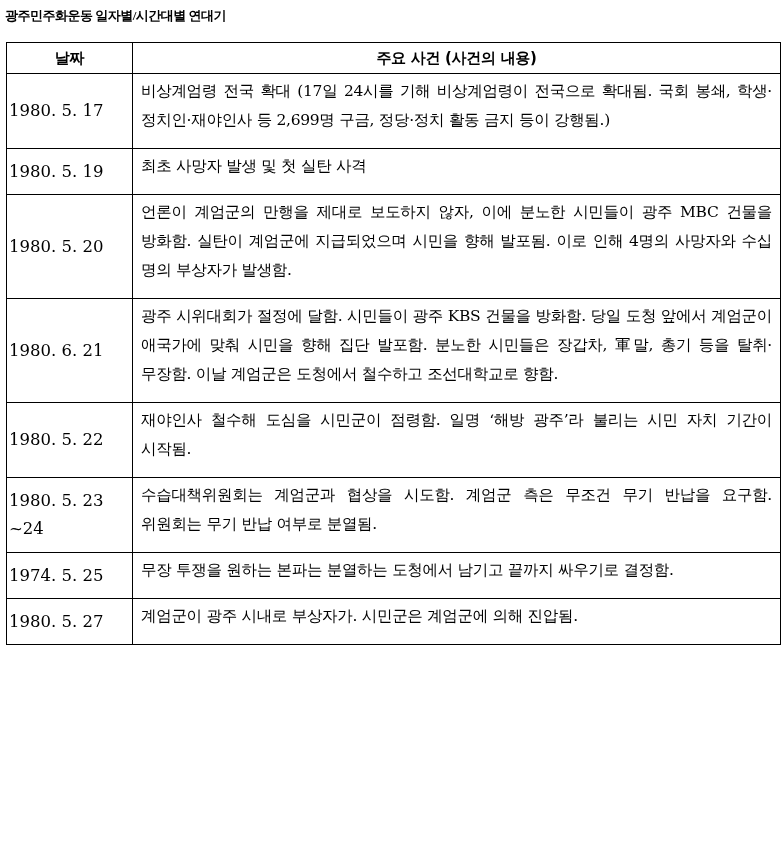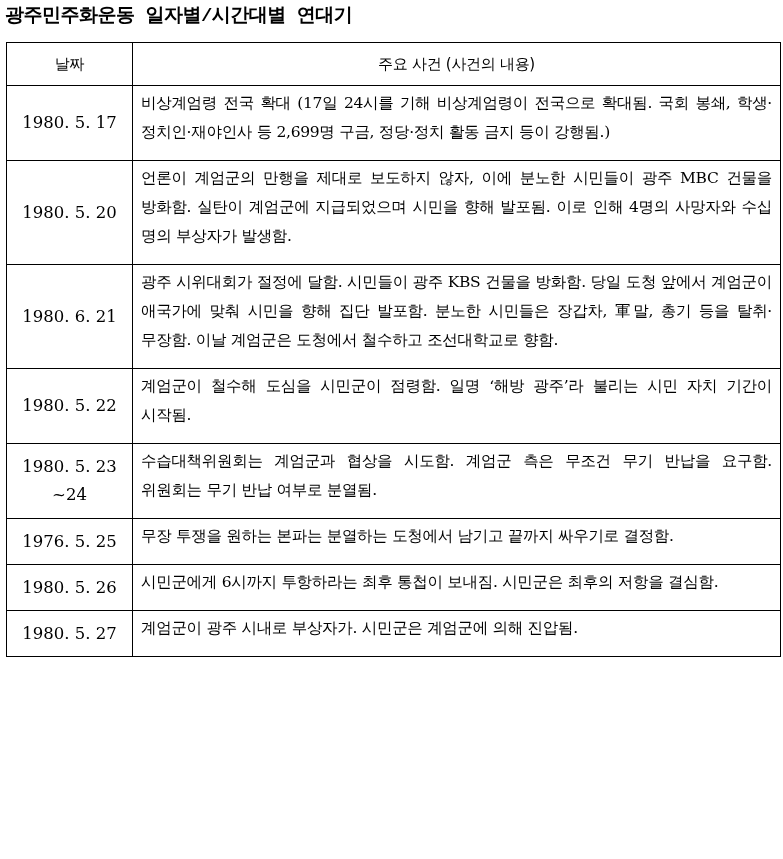--- a/index.html
+++ b/index.html
@@ -1,33 +1,33 @@
 <!DOCTYPE html>
 <html><head>
   <meta charset="utf-8">
   <style>
     html, body { margin: 0; padding: 0; background: #ffffff; }
     body { width: 783px; height: 859px; overflow: hidden; color: #000; }
     .title {
       position: absolute; left: 5px; top: 4px;
-      font-family: Liberation Mono, monospace; font-weight: bold;
-      font-size: 19px; letter-spacing: -0.5px; line-height: 24px;
+      font-family: Liberation Serif, serif; font-weight: bold;
+      font-size: 13px; letter-spacing: -0.5px; line-height: 24px;
     }
     table {
       position: absolute; left: 6px; top: 42px;
       width: 775px; border-collapse: collapse; table-layout: fixed;
     }
     th, td { border: 1.5px solid #000; }
     th {
-      height: 30px; font-family: "DejaVu Sans", sans-serif; font-weight: normal;
-      font-size: 15px; text-align: center; padding: 6px; letter-spacing: -0.3px; margin-top: 40px;
+      height: 30px; font-family: "DejaVu Sans", sans-serif; font-weight: bold;
+      font-size: 15px; text-align: center; padding: 0; letter-spacing: -0.3px; margin-top: 40px;
     }
     col.c-date { width: 126px; }
     td.date {
-      text-align: center; vertical-align: middle;
+      vertical-align: middle;
       font-family: "DejaVu Serif", serif; font-size: 16.5px; line-height: 28px;
       padding: 0 2px;
     }
     td.event {
       text-align: justify; text-align-last: left; vertical-align: top;
       font-family: "DejaVu Serif", serif; font-size: 15.5px; line-height: 29px;
       padding: 3px 8px 13px 8px; letter-spacing: -0.3px; word-break: keep-all;
     }
   </style>
 </head>
@@ -45,44 +45,44 @@
       <th>날짜</th>
       <th>주요 사건 (사건의 내용)</th>
     </tr>
   </thead>
   <tbody>
     <tr>
       <td class="date">1980. 5. 17</td>
       <td class="event">비상계엄령 전국 확대 (17일 24시를 기해 비상계엄령이 전국으로 확대됨. 국회 봉쇄, 학생·정치인·재야인사 등 2,699명 구금, 정당·정치 활동 금지 등이 강행됨.)</td>
     </tr>
     <tr>
+      <td class="date">1980. 5. 19</td>
+      <td class="event">최초 사망자 발생 및 첫 실탄 사격</td>
+    </tr>
+    <tr>
       <td class="date">1980. 5. 20</td>
       <td class="event">언론이 계엄군의 만행을 제대로 보도하지 않자, 이에 분노한 시민들이 광주 MBC 건물을 방화함. 실탄이 계엄군에 지급되었으며 시민을 향해 발포됨. 이로 인해 4명의 사망자와 수십 명의 부상자가 발생함.</td>
     </tr>
     <tr>
       <td class="date">1980. 6. 21</td>
       <td class="event">광주 시위대회가 절정에 달함. 시민들이 광주 KBS 건물을 방화함. 당일 도청 앞에서 계엄군이 애국가에 맞춰 시민을 향해 집단 발포함. 분노한 시민들은 장갑차, 軍말, 총기 등을 탈취·무장함. 이날 계엄군은 도청에서 철수하고 조선대학교로 향함.</td>
     </tr>
     <tr>
       <td class="date">1980. 5. 22</td>
-      <td class="event">계엄군이 철수해 도심을 시민군이 점령함. 일명 ‘해방 광주’라 불리는 시민 자치 기간이 시작됨.</td>
+      <td class="event">재야인사 철수해 도심을 시민군이 점령함. 일명 ‘해방 광주’라 불리는 시민 자치 기간이 시작됨.</td>
     </tr>
     <tr>
       <td class="date">
         <div>1980. 5. 23</div>
         <div>~24</div>
       </td>
       <td class="event">수습대책위원회는 계엄군과 협상을 시도함. 계엄군 측은 무조건 무기 반납을 요구함. 위원회는 무기 반납 여부로 분열됨.</td>
     </tr>
     <tr>
-      <td class="date">1976. 5. 25</td>
+      <td class="date">1974. 5. 25</td>
       <td class="event">무장 투쟁을 원하는 본파는 분열하는 도청에서 남기고 끝까지 싸우기로 결정함.</td>
-    </tr>
-    <tr>
-      <td class="date">1980. 5. 26</td>
-      <td class="event">시민군에게 6시까지 투항하라는 최후 통첩이 보내짐. 시민군은 최후의 저항을 결심함.</td>
     </tr>
     <tr>
       <td class="date">1980. 5. 27</td>
       <td class="event">계엄군이 광주 시내로 부상자가. 시민군은 계엄군에 의해 진압됨.</td>
     </tr>
   </tbody>
 </table>
 
 </body></html>

